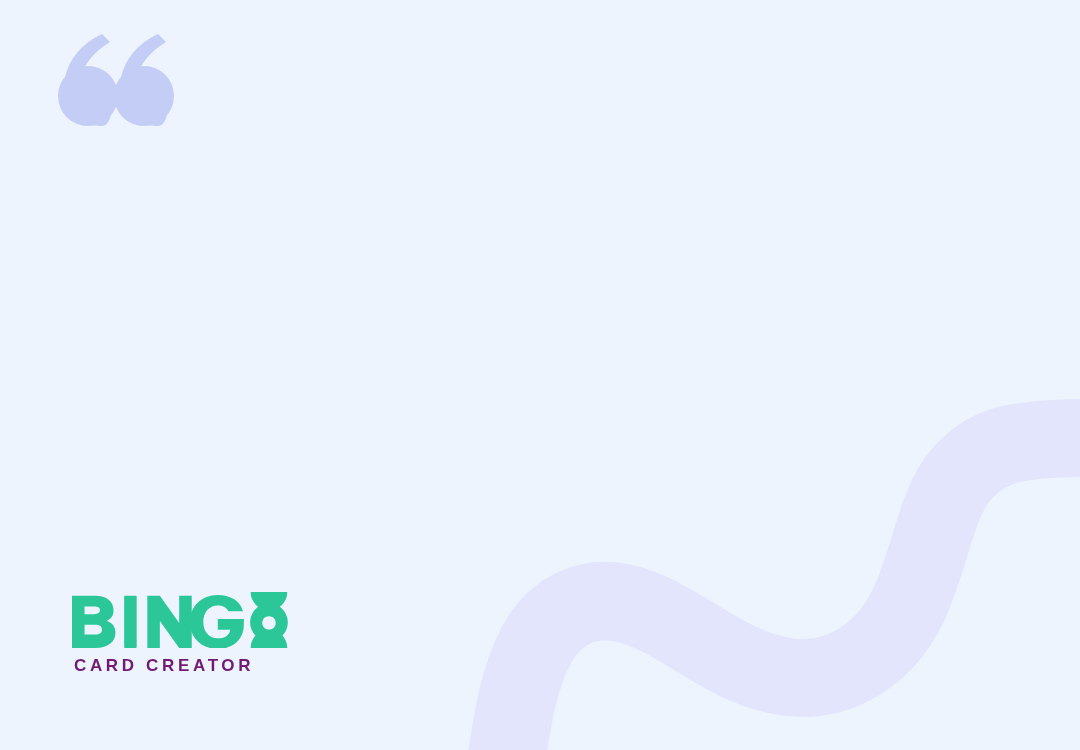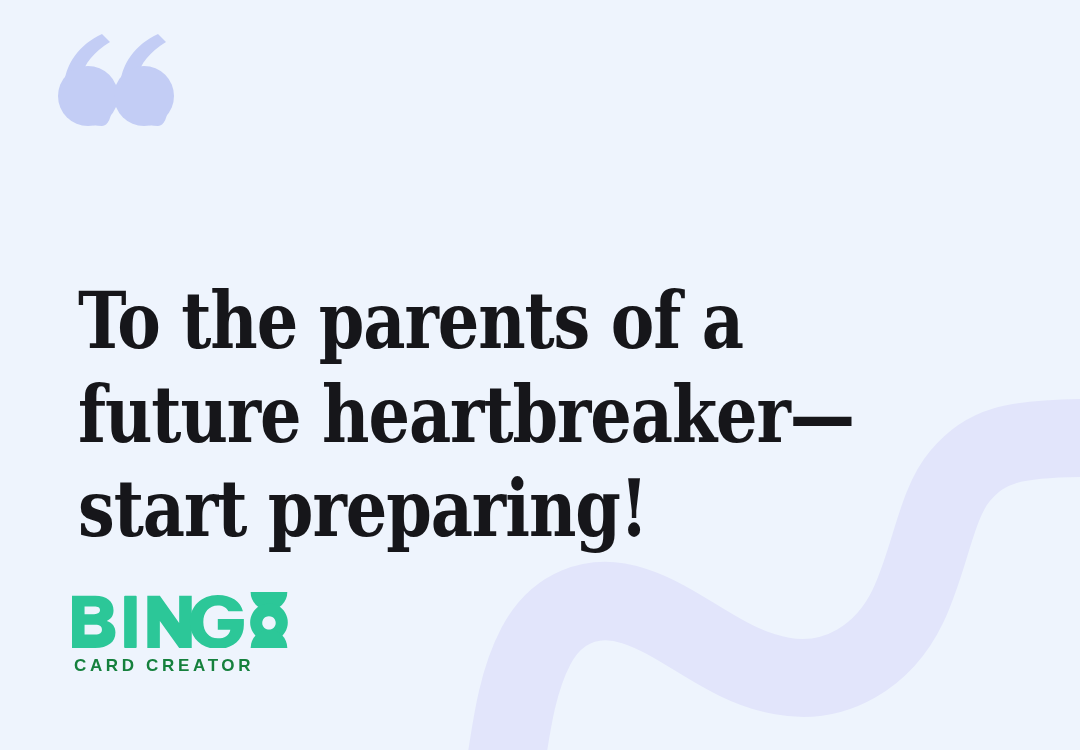--- a/index.html
+++ b/index.html
@@ -68,21 +68,21 @@
     width: 230px;
   }
   .logo-wordmark {
     display: block;
     height: 56px;
   }
   .logo-tagline {
     display: block;
     margin-top: 9px;
     margin-left: 2px;
-    color: #15803d;
+    color: #701a75;
     font-family: "Liberation Sans", sans-serif;
     font-weight: 700;
     font-size: 17px;
     letter-spacing: 0.215em;
     line-height: 1;
     white-space: nowrap;
   }
 </style>
 </head>
 <body>
@@ -101,25 +101,20 @@
 
   <svg class="quote-mark" viewBox="0 0 116 92" aria-hidden="true">
     <g fill="#c3cdf5">
       <path d="M44 92 C22 92 6 76 6 55 C6 30 22 10 44 0 L52 8 C36 18 26 30 24 42 C42 42 54 56 54 70 C54 83 50 92 44 92 Z"></path>
       <circle cx="30" cy="62" r="30"></circle>
       <path d="M100 92 C78 92 62 76 62 55 C62 30 78 10 100 0 L108 8 C92 18 82 30 80 42 C98 42 110 56 110 70 C110 83 106 92 100 92 Z"></path>
       <circle cx="86" cy="62" r="30"></circle>
     </g>
   </svg>
 
-  <h1 class="headline">
-    <span class="hl-line">To the parents of a</span>
-    <span class="hl-line">future heartbreaker—</span>
-    <span class="hl-line">start preparing!</span>
-  </h1>
 
   <div class="logo-lockup">
 
     <svg class="logo-wordmark" viewBox="0 0 232 58" aria-hidden="true">
       <g fill="#2cc798">
 
         <path d="M0 4 h24 c12 0 19 6 19 15 0 5-2 9-7 11 6 2 9 6 9 12 0 10-8 16-21 16 H0 Z
                  M13 15 v8 h10 c4 0 6-2 6-4 0-3-2-4-6-4 Z
                  M13 34 v10 h11 c5 0 7-2 7-5 0-3-2-5-7-5 Z"></path>
 

